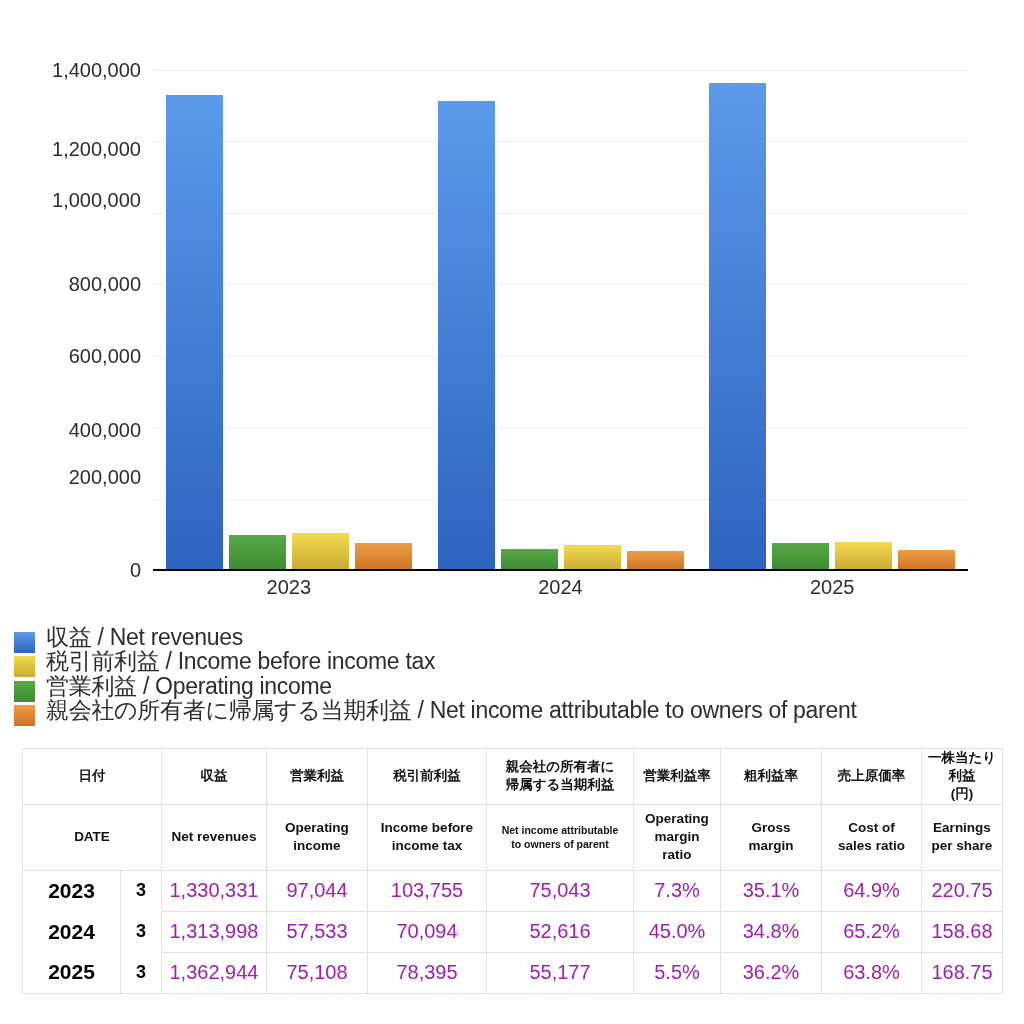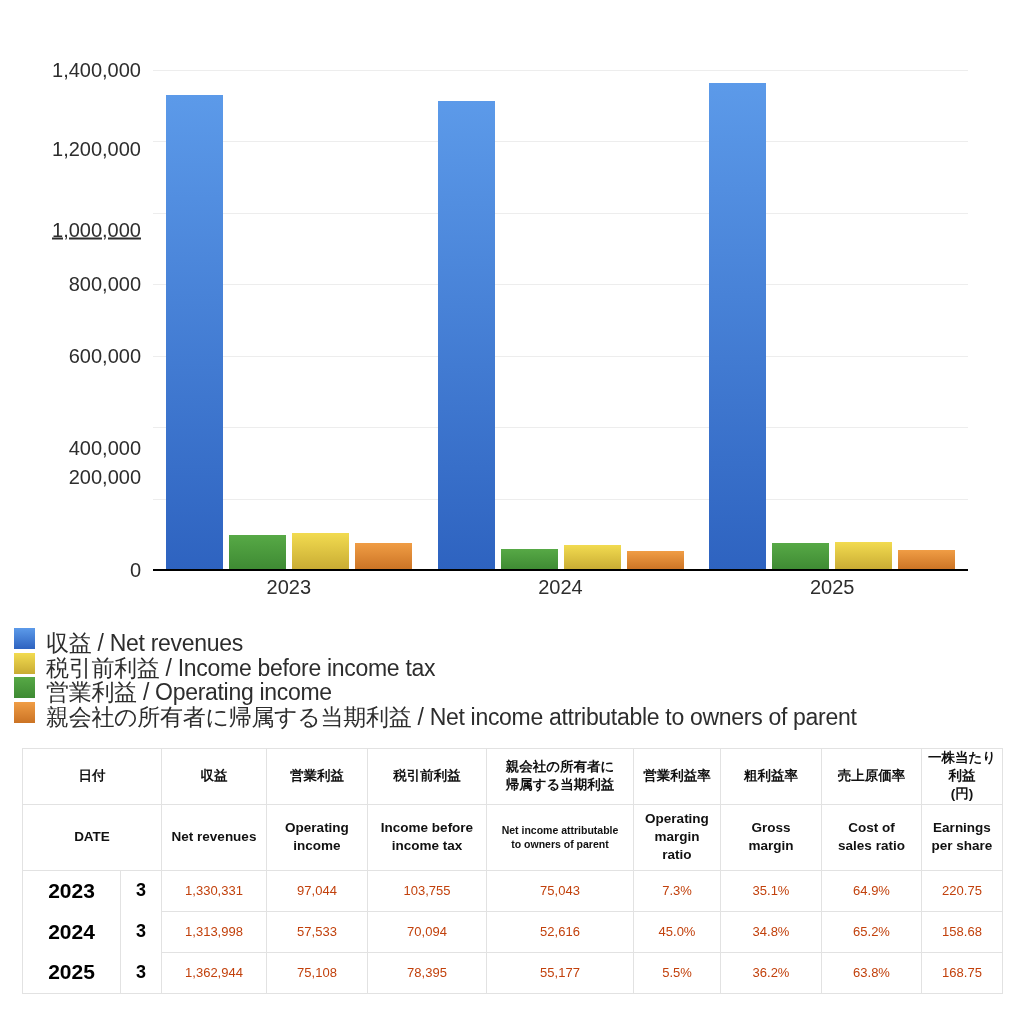--- a/index.html
+++ b/index.html
@@ -22,59 +22,59 @@
   .gridline { position: absolute; left: 0; width: 100%; height: 1px; background: #ededed; }
   .slot { position: absolute; bottom: 0; display: flex; align-items: flex-end; gap: 6px; }
   .bar { width: 57px; }
   .axis-line { position: absolute; left: 0; bottom: -1px; width: 100%; height: 2px; background: #000; }
   .xlab {
     position: absolute; top: 576px; text-align: center;
     font-size: 20px; color: #2d2d2d;
   }
   
   .legend { position: absolute; left: 14px; top: 628px; }
-  .legend-item { display: flex; align-items: flex-start; height: 24.5px; }
+  .legend-item { display: flex; align-items: flex-end; height: 24.5px; }
   .swatch { width: 21px; height: 21px; margin-right: 11px; flex: 0 0 21px; }
   .legend-text { font-size: 23px; color: #2d2d2d; white-space: nowrap; letter-spacing: -0.3px; }
   
   .datatable {
     position: absolute; left: 22px; top: 748px; width: 980px;
     border-collapse: collapse; table-layout: fixed;
   }
   .datatable th, .datatable td {
     border: 1px solid #e2e2e2; text-align: center; vertical-align: middle;
     padding: 0; overflow: hidden;
   }
   .hjp th { height: 45px; font-size: 13.5px; font-weight: bold; color: #111; white-space: pre-line; line-height: 1.35; }
   .hen th { height: 65px; font-size: 13.5px; font-weight: bold; color: #111; white-space: pre-line; line-height: 1.35; }
   .datatable th.small { font-size: 10.5px; }
-  .datatable tbody td { height: 40px; font-size: 13px; color: #c2410c; }
+  .datatable tbody td { height: 40px; font-size: 20px; color: #a21caf; }
   .datatable td.year { font-weight: bold; font-size: 21px; color: #000; }
   .datatable td.month { font-weight: bold; font-size: 18px; color: #000; }
   .datatable tbody td.ym { border-top: none; border-bottom: none; }
   .datatable tbody tr:last-child td.ym { border-bottom: 1px solid #e2e2e2; }
   
   .footer-url {
     position: absolute; top: 988px; right: 54px;
     font-size: 22px; font-weight: bold; color: #000;
   }
 </style>
 </head>
 <body>
 
 <div class="page">
 
   <div class="chart">
     <div class="yaxis" id="yaxis">
         <div class="ylab" style="top: 500px;">0</div>
         <div class="ylab" style="top: 407px;">200,000</div>
-        <div class="ylab" style="top: 378px;">400,000</div>
+        <div class="ylab" style="top: 360px;">400,000</div>
         <div class="ylab" style="top: 285.714px;">600,000</div>
         <div class="ylab" style="top: 214.286px;">800,000</div>
-        <div class="ylab" style="top: 160px; text-decoration: underline;">1,000,000</div>
+        <div class="ylab" style="top: 130px;">1,000,000</div>
         <div class="ylab" style="top: 71.4286px; margin-top: 8px;">1,200,000</div>
         <div class="ylab" style="top: 0px;">1,400,000</div>
       </div>
     <div class="plot" id="plot">
       <div id="grid">
           <div class="gridline" style="top: 428.571px;"></div>
           <div class="gridline" style="top: 357.143px;"></div>
           <div class="gridline" style="top: 285.714px;"></div>
           <div class="gridline" style="top: 214.286px;"></div>
           <div class="gridline" style="top: 142.857px;"></div>

